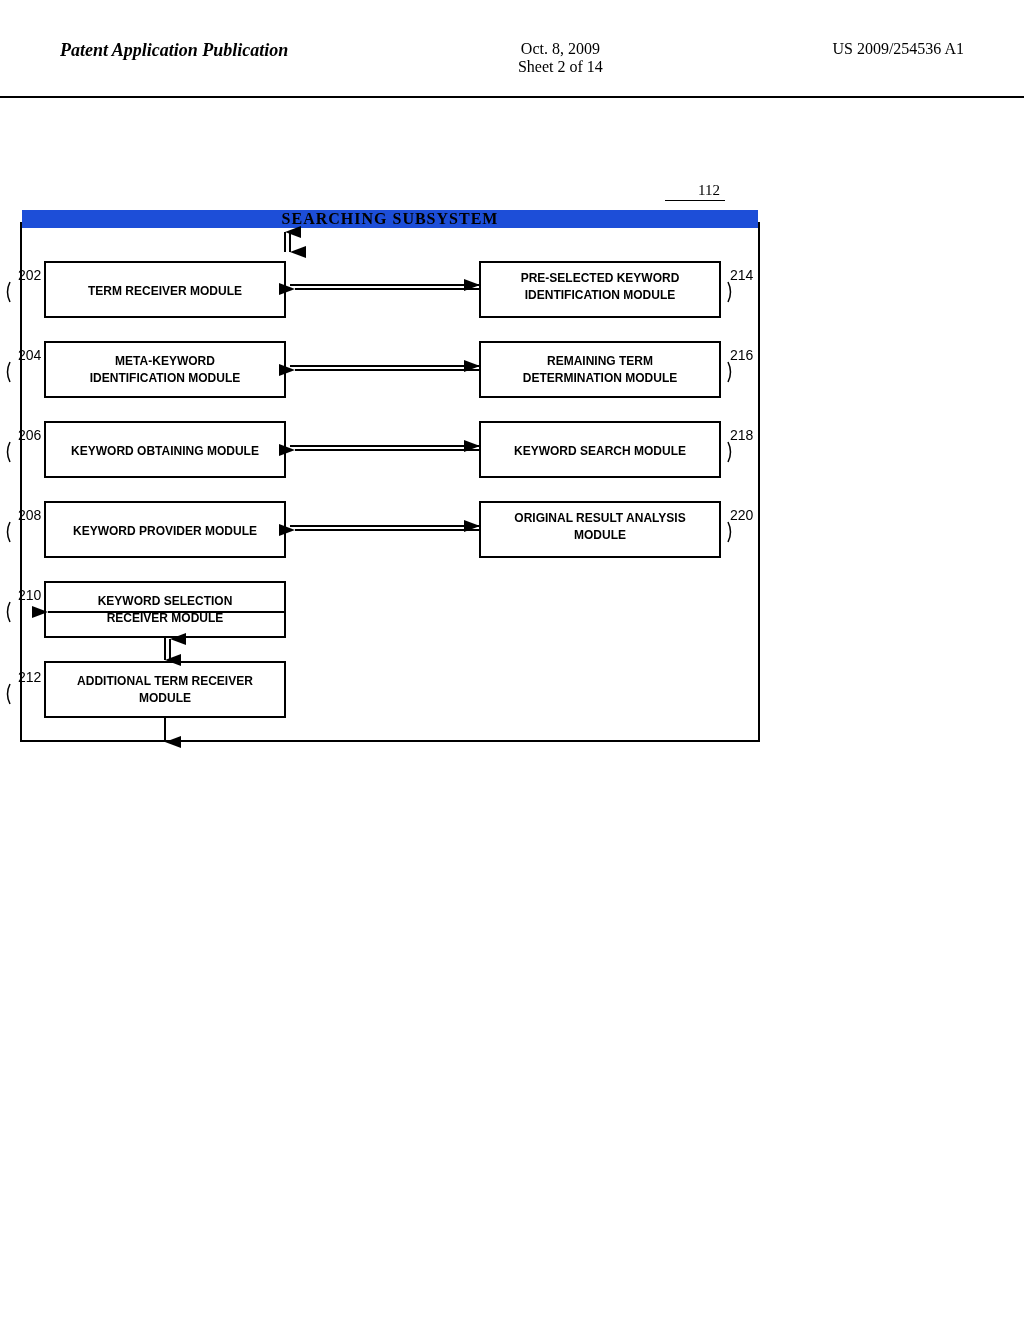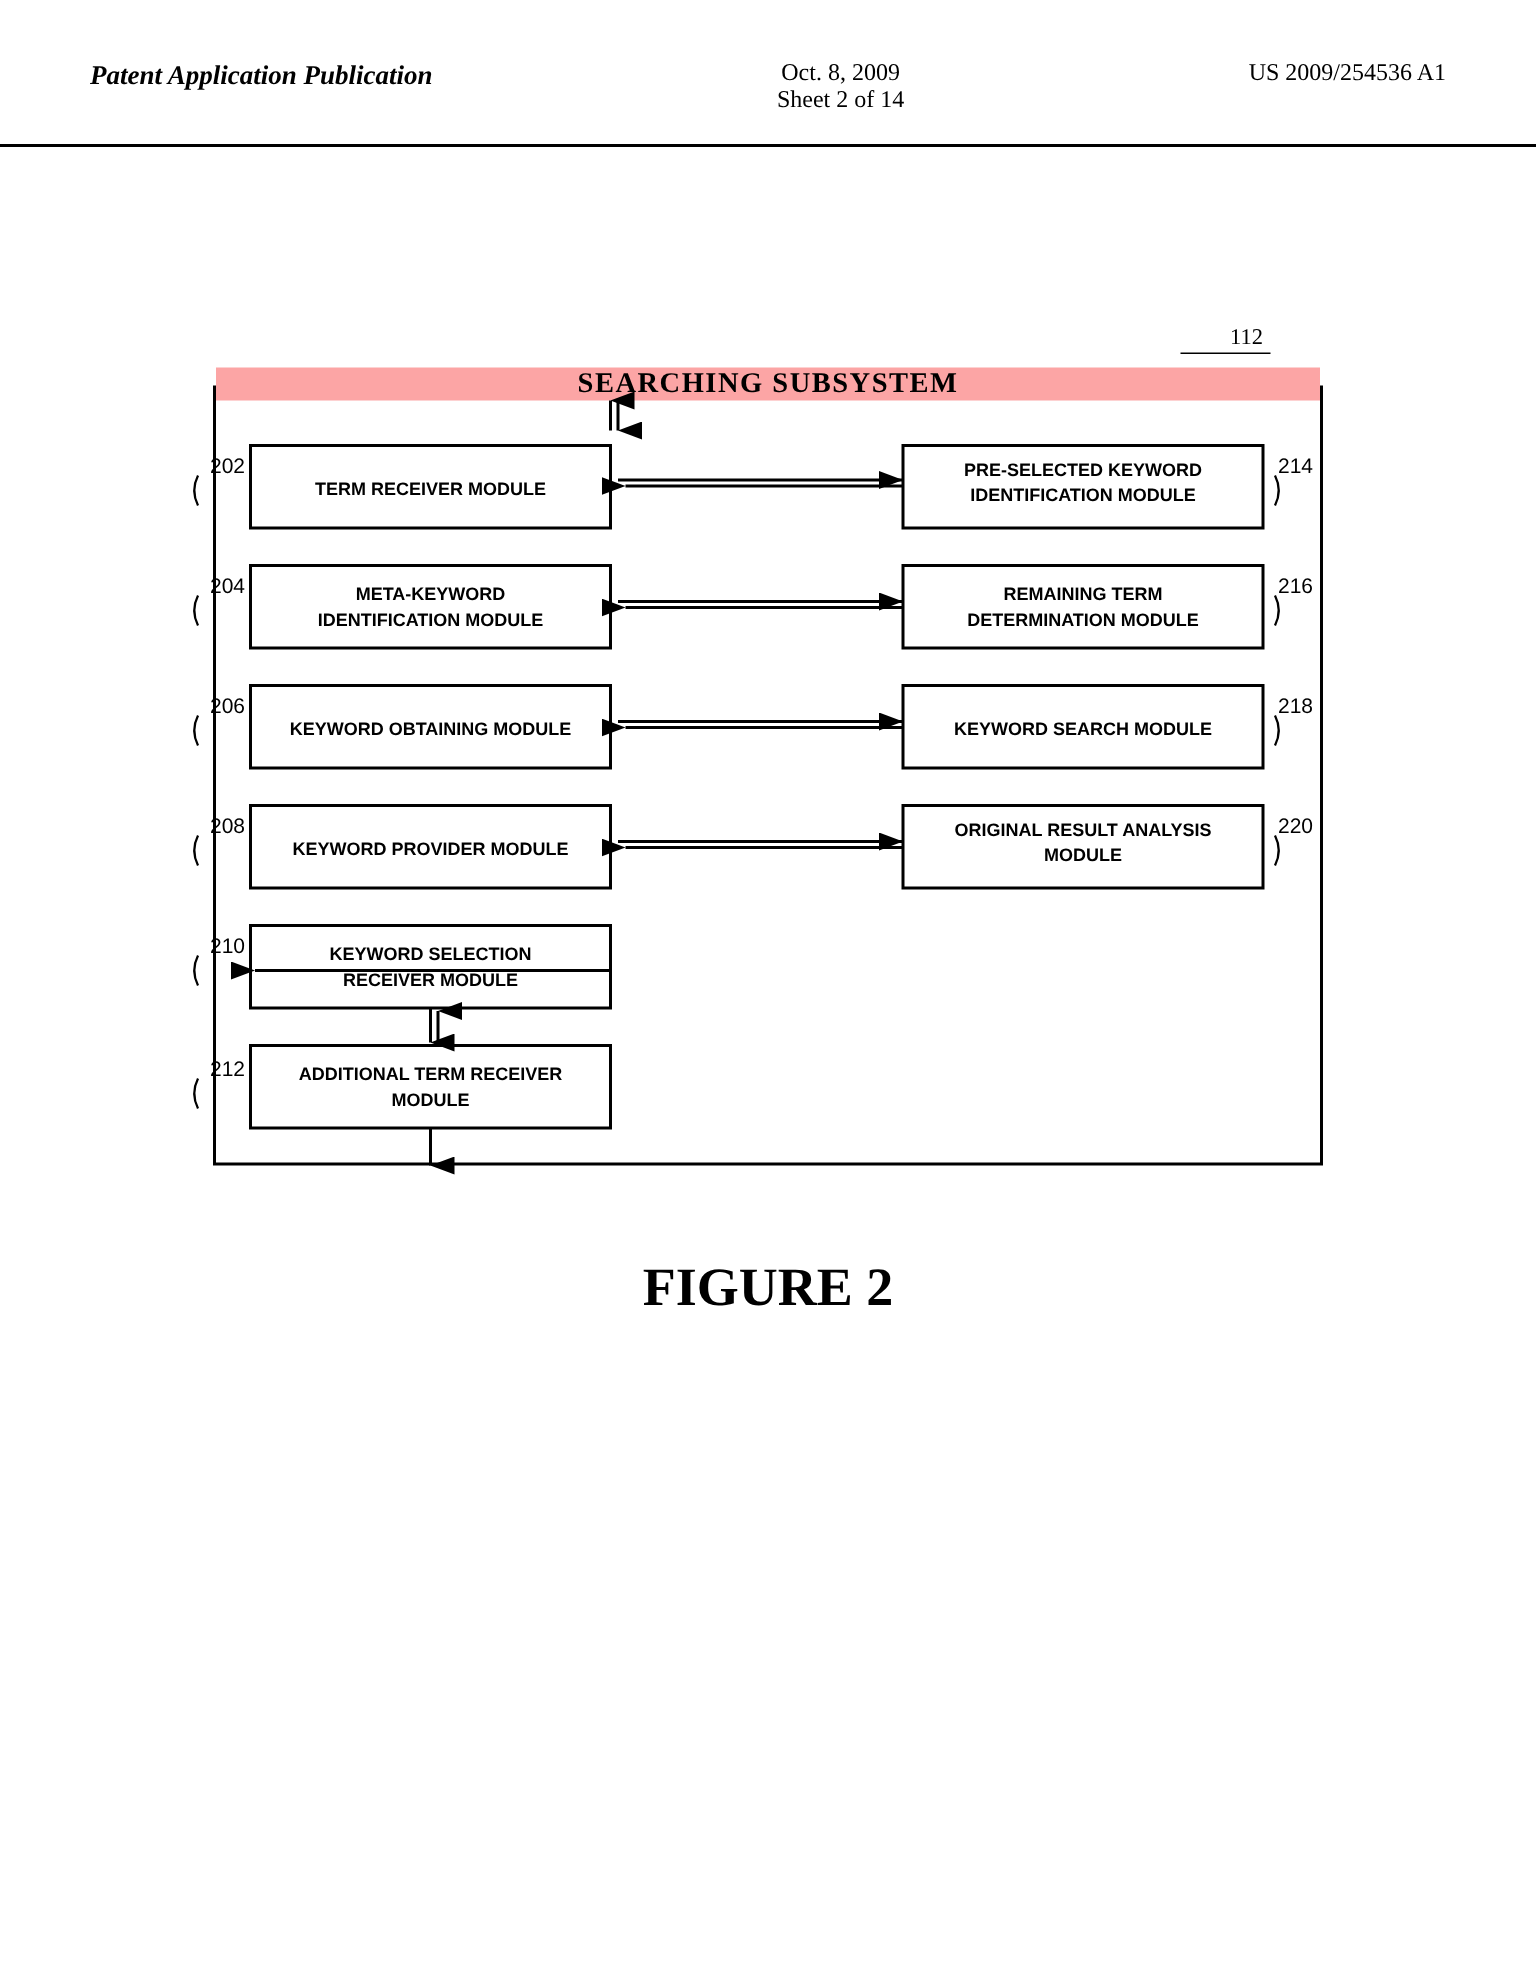--- a/index.html
+++ b/index.html
@@ -32,22 +32,21 @@
     }
     .header-right {
       font-size: 16px;
       font-weight: normal;
     }
 
     
     .diagram-area {
       display: flex;
       flex-direction: column;
-      align-items: center;
-      padding-top: 119px;
+      padding-top: 84px;
     }
 
     
     .figure-label {
       font-size: 36px;
       font-weight: bold;
       margin-top: 40px;
       text-align: center;
     }
 
@@ -67,22 +66,22 @@
       bottom: 20px;
       border: 2px solid #000;
     }
 
     .outer-box-label {
       position: absolute;
       top: -14px;
       left: 0;
       right: 0;
       text-align: center;
-      background: #fca5a5;
-      font-size: 19px;
+      background: #1d4ed8;
+      font-size: 16px;
       font-weight: bold;
       letter-spacing: 1px;
     }
 
     
     .ref-112 {
       position: absolute;
       top: 0px;
       right: 60px;
       font-size: 15px;
@@ -233,15 +232,14 @@
       <text x="730" y="258" font-size="14" font-family="Arial, sans-serif">218</text>
       <path d="M 728 260 Q 733 270 728 280" fill="none" stroke="black" stroke-width="1.5"></path>
 
       <text x="730" y="338" font-size="14" font-family="Arial, sans-serif">220</text>
       <path d="M 728 340 Q 733 350 728 360" fill="none" stroke="black" stroke-width="1.5"></path>
 
     </svg>
 
   </div>
 
-  <div class="figure-label">FIGURE 2</div>
 
 </div>
 
 </body></html>

